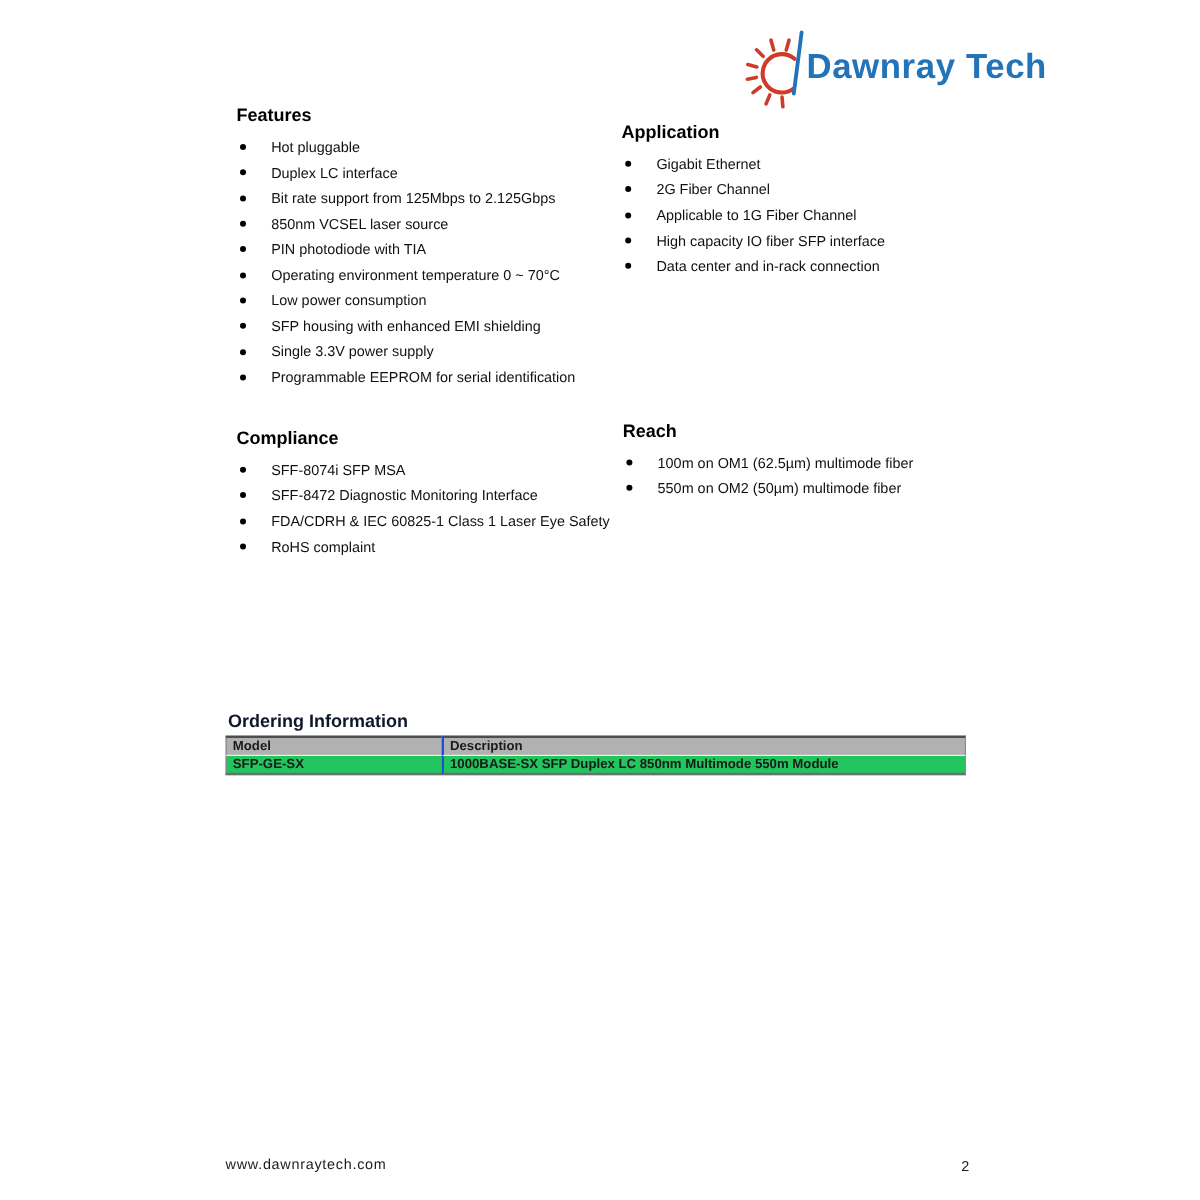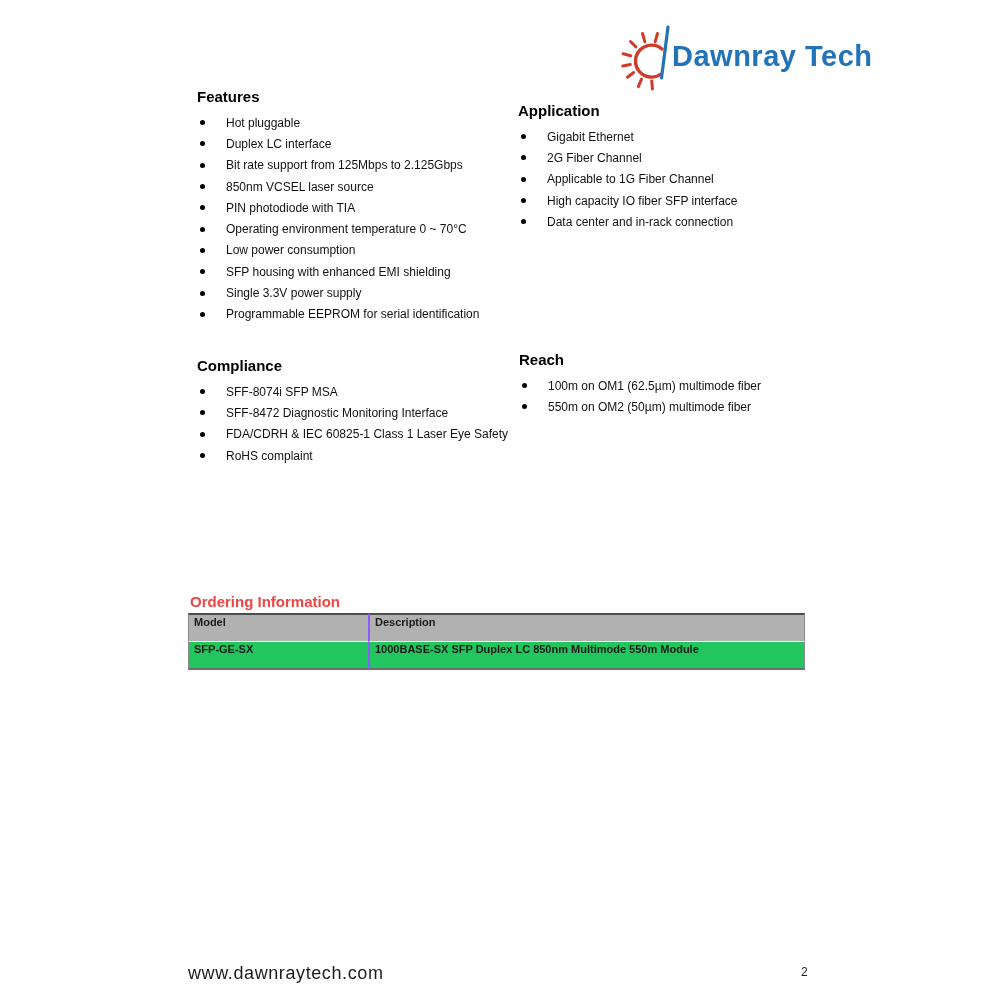--- a/index.html
+++ b/index.html
@@ -19,30 +19,30 @@
   .sec-application { left:518px; top:103px; }
   .sec-compliance  { left:197px; top:358px; }
   .sec-reach       { left:519px; top:352px; }
 
   .sec-title { font-size:15px; font-weight:bold; line-height:16px; color:#000; }
   .bullets { list-style:none; margin-top:7px; }
   .bullets li { display:flex; align-items:center; height:21.3px; font-size:12px; color:#111; }
   .dot { width:5px; height:5px; border-radius:50%; background:#000; flex:0 0 5px; margin-left:3px; margin-right:21px; }
 
   
-  .ordering-title { position:absolute; left:190px; top:593px; font-size:15px; font-weight:bold; color:#ef4444; }
+  .ordering-title { position:absolute; left:190px; top:593px; font-size:15px; font-weight:bold; color:#0f172a; }
   table.order { position:absolute; left:188px; top:613px; width:617px; border-collapse:separate; border-spacing:0; }
-  table.order th, table.order td { font-size:11px; font-weight:bold; text-align:left; padding:1px 4px 13px 5px; }
+  table.order th, table.order td { font-size:11px; font-weight:bold; text-align:left; padding:1px 4px 1px 5px; }
   table.order th { background:#b1b1b1; height:15px; border-top:2px solid #4d4d4d; border-bottom:1px solid #efefef; }
   table.order td { background:#22c55e; height:14px; border-bottom:2px solid #6e6e6e; }
   table.order .c0 { width:180px; border-left:1px solid #8a8a8a; }
-  table.order .c1 { border-left:2px solid #8b5cf6; border-right:1px solid #8a8a8a; }
+  table.order .c1 { border-left:2px solid #1d4ed8; border-right:1px solid #8a8a8a; }
 
   
-  .footer-url { position:absolute; left:188px; top:963px; font-size:18px; letter-spacing:0.6px; color:#1c1c1c; }
+  .footer-url { position:absolute; left:188px; top:963px; font-size:12px; letter-spacing:0.6px; color:#1c1c1c; }
   .page-num  { position:absolute; left:801px; top:965px; font-size:12px; color:#1c1c1c; }
 </style>
 </head>
 <body>
 
 <div class="page">
 
   <div class="logo">
     <svg width="62" height="80" viewBox="0 0 62 80">
       <g stroke="#cf3b28" stroke-width="3" stroke-linecap="round" fill="none">

